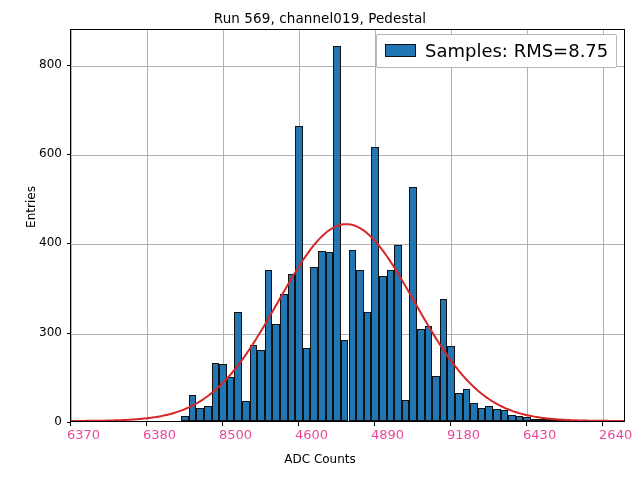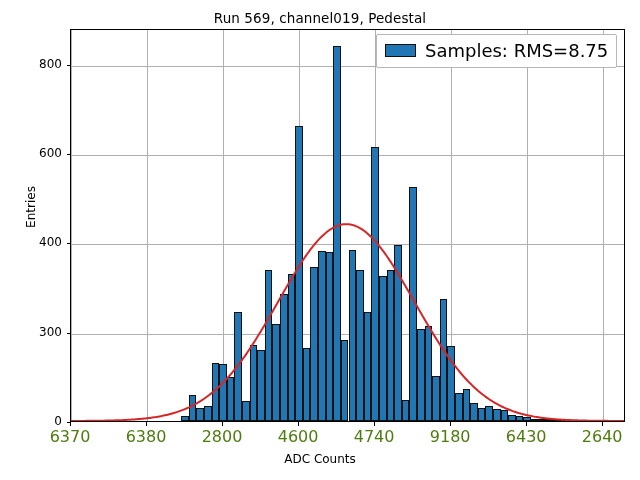--- a/index.html
+++ b/index.html
@@ -35,21 +35,21 @@
 
   .bar{
     position:absolute;bottom:0;
     background:#2077b4;
     border:1px solid #111;
     box-sizing:border-box;
   }
 
   
   .xtick{position:absolute;width:1px;height:3.5px;background:#000;top:422px;}
-  .xlab{position:absolute;top:427px;font-size:16px;color:#4d7c0f;text-align:center;width:60px;}
+  .xlab{position:absolute;top:427px;font-size:13px;color:#ec4899;text-align:right;width:60px;}
   .ytick{position:absolute;height:1px;width:3.5px;background:#000;left:66.5px;}
   .ylab{position:absolute;left:0;width:62px;text-align:right;font-size:12px;color:#000;}
 
   #xaxis-label{
     position:absolute;left:0;top:452px;width:640px;
     text-align:center;font-size:12px;color:#000;
   }
   #yaxis-label{
     position:absolute;font-size:12px;color:#000;
     left:-19px;top:200px;width:100px;text-align:center;
@@ -153,25 +153,25 @@
       <path id="fitpath" fill="none" stroke="#d62728" stroke-width="2" vector-effect="non-scaling-stroke" d="M0.00,392.94 L1.39,392.94 L2.77,392.93 L4.16,392.93 L5.55,392.92 L6.94,392.92 L8.33,392.91 L9.71,392.90 L11.10,392.89 L12.49,392.88 L13.87,392.88 L15.26,392.87 L16.65,392.85 L18.04,392.84 L19.43,392.83 L20.81,392.82 L22.20,392.80 L23.59,392.79 L24.97,392.77 L26.36,392.75 L27.75,392.73 L29.14,392.71 L30.53,392.69 L31.91,392.67 L33.30,392.64 L34.69,392.62 L36.07,392.59 L37.46,392.56 L38.85,392.53 L40.24,392.49 L41.63,392.45 L43.01,392.41 L44.40,392.37 L45.79,392.33 L47.17,392.28 L48.56,392.23 L49.95,392.18 L51.34,392.12 L52.73,392.06 L54.11,391.99 L55.50,391.93 L56.89,391.85 L58.27,391.78 L59.66,391.69 L61.05,391.61 L62.44,391.52 L63.83,391.42 L65.21,391.32 L66.60,391.21 L67.99,391.09 L69.38,390.97 L70.76,390.84 L72.15,390.71 L73.54,390.57 L74.92,390.42 L76.31,390.26 L77.70,390.09 L79.09,389.91 L80.48,389.73 L81.86,389.53 L83.25,389.33 L84.64,389.11 L86.02,388.89 L87.41,388.65 L88.80,388.40 L90.19,388.14 L91.58,387.86 L92.96,387.57 L94.35,387.27 L95.74,386.95 L97.12,386.62 L98.51,386.27 L99.90,385.91 L101.29,385.53 L102.68,385.13 L104.06,384.72 L105.45,384.29 L106.84,383.83 L108.22,383.36 L109.61,382.87 L111.00,382.36 L112.39,381.83 L113.78,381.27 L115.16,380.70 L116.55,380.09 L117.94,379.47 L119.32,378.82 L120.71,378.15 L122.10,377.45 L123.49,376.72 L124.88,375.97 L126.26,375.19 L127.65,374.39 L129.04,373.55 L130.42,372.69 L131.81,371.79 L133.20,370.87 L134.59,369.91 L135.98,368.92 L137.36,367.90 L138.75,366.85 L140.14,365.77 L141.52,364.65 L142.91,363.50 L144.30,362.31 L145.69,361.09 L147.08,359.84 L148.46,358.55 L149.85,357.22 L151.24,355.86 L152.62,354.46 L154.01,353.03 L155.40,351.56 L156.79,350.06 L158.18,348.51 L159.56,346.94 L160.95,345.32 L162.34,343.67 L163.72,341.98 L165.11,340.26 L166.50,338.50 L167.89,336.71 L169.28,334.88 L170.66,333.01 L172.05,331.11 L173.44,329.18 L174.82,327.22 L176.21,325.22 L177.60,323.19 L178.99,321.13 L180.38,319.04 L181.76,316.92 L183.15,314.77 L184.54,312.59 L185.92,310.39 L187.31,308.16 L188.70,305.90 L190.09,303.63 L191.48,301.33 L192.86,299.01 L194.25,296.68 L195.64,294.32 L197.02,291.95 L198.41,289.57 L199.80,287.17 L201.19,284.76 L202.58,282.34 L203.96,279.92 L205.35,277.49 L206.74,275.05 L208.13,272.62 L209.51,270.18 L210.90,267.75 L212.29,265.32 L213.67,262.90 L215.06,260.48 L216.45,258.08 L217.84,255.69 L219.23,253.32 L220.61,250.96 L222.00,248.62 L223.39,246.31 L224.77,244.02 L226.16,241.75 L227.55,239.52 L228.94,237.31 L230.33,235.14 L231.71,233.01 L233.10,230.91 L234.49,228.85 L235.87,226.84 L237.26,224.87 L238.65,222.95 L240.04,221.07 L241.43,219.25 L242.81,217.48 L244.20,215.76 L245.59,214.10 L246.97,212.50 L248.36,210.96 L249.75,209.49 L251.14,208.08 L252.53,206.73 L253.91,205.45 L255.30,204.24 L256.69,203.10 L258.07,202.04 L259.46,201.04 L260.85,200.12 L262.24,199.28 L263.63,198.51 L265.01,197.82 L266.40,197.21 L267.79,196.67 L269.17,196.22 L270.56,195.84 L271.95,195.55 L273.34,195.34 L274.73,195.21 L276.11,195.16 L277.50,195.19 L278.89,195.31 L280.27,195.50 L281.66,195.78 L283.05,196.14 L284.44,196.57 L285.83,197.09 L287.21,197.69 L288.60,198.36 L289.99,199.11 L291.37,199.94 L292.76,200.85 L294.15,201.83 L295.54,202.88 L296.93,204.01 L298.31,205.20 L299.70,206.47 L301.09,207.80 L302.47,209.20 L303.86,210.66 L305.25,212.19 L306.64,213.77 L308.03,215.42 L309.41,217.13 L310.80,218.88 L312.19,220.70 L313.57,222.56 L314.96,224.48 L316.35,226.44 L317.74,228.44 L319.13,230.49 L320.51,232.58 L321.90,234.71 L323.29,236.87 L324.67,239.07 L326.06,241.30 L327.45,243.56 L328.84,245.84 L330.23,248.15 L331.61,250.49 L333.00,252.84 L334.39,255.21 L335.77,257.60 L337.16,260.00 L338.55,262.41 L339.94,264.83 L341.33,267.26 L342.71,269.69 L344.10,272.12 L345.49,274.56 L346.88,276.99 L348.26,279.42 L349.65,281.85 L351.04,284.27 L352.42,286.68 L353.81,289.08 L355.20,291.47 L356.59,293.84 L357.98,296.20 L359.36,298.54 L360.75,300.86 L362.14,303.16 L363.52,305.44 L364.91,307.70 L366.30,309.94 L367.69,312.15 L369.08,314.33 L370.46,316.48 L371.85,318.61 L373.24,320.71 L374.62,322.77 L376.01,324.81 L377.40,326.81 L378.79,328.79 L380.18,330.73 L381.56,332.63 L382.95,334.50 L384.34,336.34 L385.72,338.14 L387.11,339.91 L388.50,341.64 L389.89,343.33 L391.28,344.99 L392.66,346.61 L394.05,348.20 L395.44,349.75 L396.82,351.26 L398.21,352.74 L399.60,354.18 L400.99,355.58 L402.38,356.95 L403.76,358.28 L405.15,359.58 L406.54,360.84 L407.92,362.07 L409.31,363.26 L410.70,364.42 L412.09,365.54 L413.48,366.63 L414.86,367.69 L416.25,368.72 L417.64,369.71 L419.02,370.67 L420.41,371.61 L421.80,372.51 L423.19,373.38 L424.58,374.22 L425.96,375.03 L427.35,375.82 L428.74,376.57 L430.12,377.31 L431.51,378.01 L432.90,378.69 L434.29,379.34 L435.68,379.97 L437.06,380.58 L438.45,381.16 L439.84,381.72 L441.22,382.25 L442.61,382.77 L444.00,383.27 L445.39,383.74 L446.78,384.20 L448.16,384.63 L449.55,385.05 L450.94,385.45 L452.32,385.83 L453.71,386.20 L455.10,386.55 L456.49,386.89 L457.88,387.21 L459.26,387.51 L460.65,387.80 L462.04,388.08 L463.42,388.35 L464.81,388.60 L466.20,388.84 L467.59,389.07 L468.98,389.29 L470.36,389.49 L471.75,389.69 L473.14,389.88 L474.52,390.06 L475.91,390.22 L477.30,390.38 L478.69,390.54 L480.08,390.68 L481.46,390.82 L482.85,390.95 L484.24,391.07 L485.63,391.19 L487.01,391.30 L488.40,391.40 L489.79,391.50 L491.17,391.59 L492.56,391.68 L493.95,391.76 L495.34,391.84 L496.73,391.91 L498.11,391.98 L499.50,392.05 L500.89,392.11 L502.27,392.17 L503.66,392.22 L505.05,392.27 L506.44,392.32 L507.83,392.36 L509.21,392.41 L510.60,392.45 L511.99,392.48 L513.37,392.52 L514.76,392.55 L516.15,392.58 L517.54,392.61 L518.93,392.64 L520.31,392.66 L521.70,392.69 L523.09,392.71 L524.47,392.73 L525.86,392.75 L527.25,392.77 L528.64,392.78 L530.03,392.80 L531.41,392.81 L532.80,392.83 L534.19,392.84 L535.57,392.85 L536.96,392.86 L538.35,392.87 L539.74,392.88 L541.13,392.89 L542.51,392.90 L543.90,392.91 L545.29,392.91 L546.67,392.92 L548.06,392.93 L549.45,392.93 L550.84,392.94 L552.23,392.94 L553.61,392.95 L555.00,392.95 "></path>
     </svg>
   </div>
 
   <div id="ticklayer">
       <div class="xtick" style="left: 70px;"></div>
       <div class="xlab" style="left: 40px;">6370</div>
       <div class="xtick" style="left: 146.027px;"></div>
       <div class="xlab" style="left: 116.027px;">6380</div>
       <div class="xtick" style="left: 222.055px;"></div>
-      <div class="xlab" style="left: 192.055px;">2800</div>
+      <div class="xlab" style="left: 192.055px;">8500</div>
       <div class="xtick" style="left: 298.082px;"></div>
       <div class="xlab" style="left: 268.082px;">4600</div>
       <div class="xtick" style="left: 374.11px;"></div>
-      <div class="xlab" style="left: 344.11px;">4740</div>
+      <div class="xlab" style="left: 344.11px;">4890</div>
       <div class="xtick" style="left: 450.137px;"></div>
       <div class="xlab" style="left: 420.137px;">9180</div>
       <div class="xtick" style="left: 526.164px;"></div>
       <div class="xlab" style="left: 496.164px;">6430</div>
       <div class="xtick" style="left: 602.192px;"></div>
       <div class="xlab" style="left: 572.192px;">2640</div>
       <div class="ytick" style="top: 422px;"></div>
       <div class="ylab" style="top: 414px;">0</div>
       <div class="ytick" style="top: 332.682px;"></div>
       <div class="ylab" style="top: 324.682px;">300</div>

